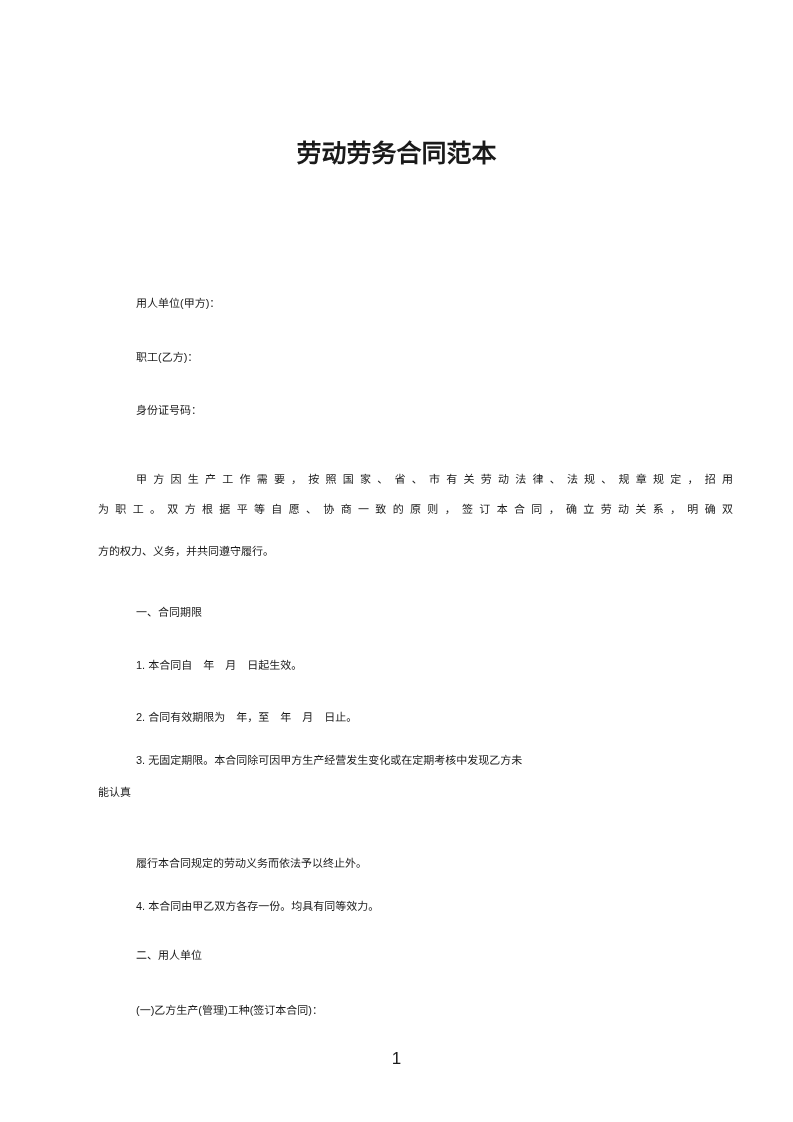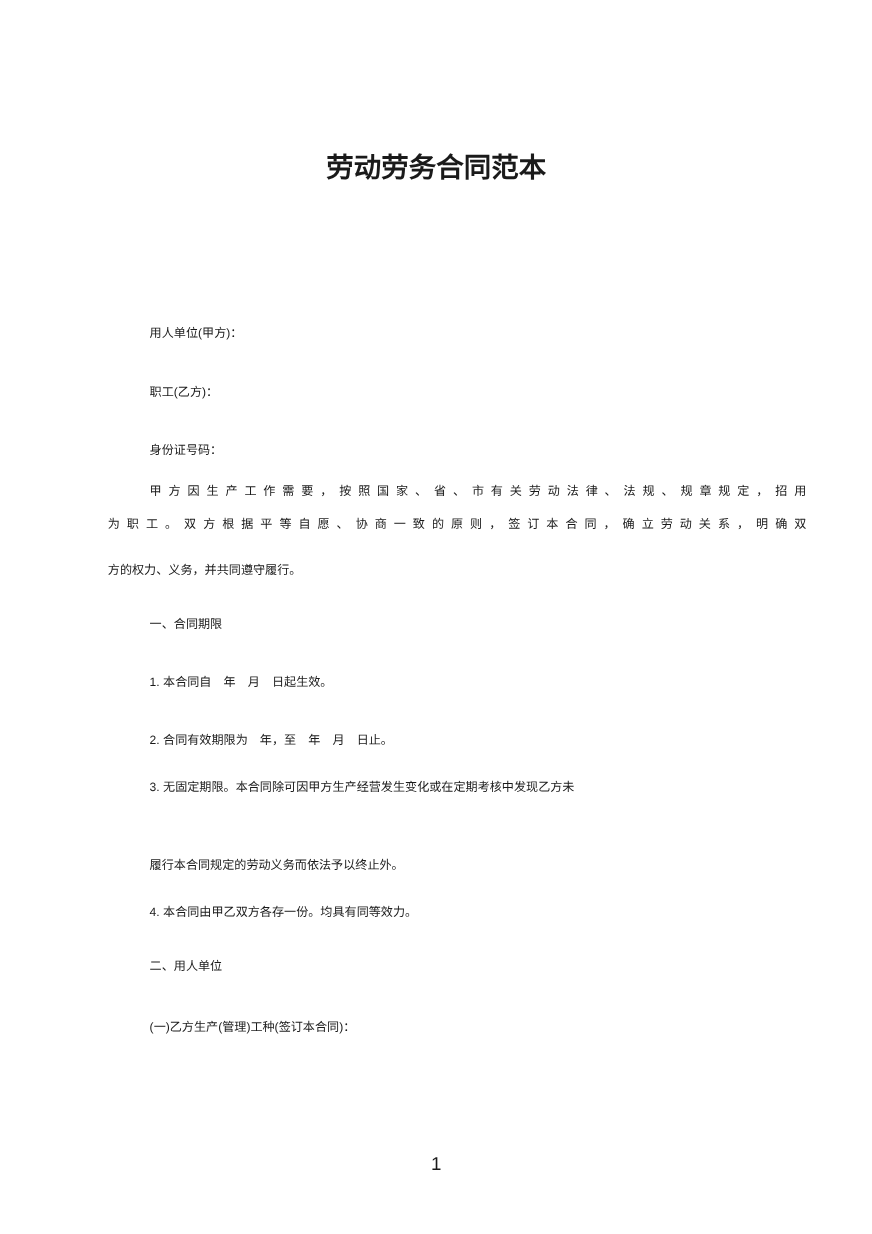--- a/index.html
+++ b/index.html
@@ -56,28 +56,29 @@
 
 <div class="page">
 
   <h1 class="title">劳动劳务合同范本</h1>
 
   <div class="content">
     <div class="line indent" style="margin-top:119px">用人单位(甲方)：</div>
     <div class="line indent" style="margin-top:24px">职工(乙方)：</div>
     <div class="line indent" style="margin-top:23px">身份证号码：</div>
 
-    <div class="line indent stretch" style="margin-top:7px">甲方因生产工作需要，按照国家、省、市有关劳动法律、法规、规章规定，招用</div>
+    <div class="line indent stretch" style="margin-top:39px">甲方因生产工作需要，按照国家、省、市有关劳动法律、法规、规章规定，招用</div>
     <div class="line stretch" style="margin-top:0">为职工。双方根据平等自愿、协商一致的原则，签订本合同，确立劳动关系，明确双</div>
     <div class="line" style="margin-top:12px">方的权力、义务，并共同遵守履行。</div>
 
-    <div class="line indent" style="margin-top:19px">一、合同期限</div>
+    <div class="line indent" style="margin-top:31px">一、合同期限</div>
     <div class="line indent" style="margin-top:23px">1. 本合同自　年　月　日起生效。</div>
     <div class="line indent" style="margin-top:22px">2. 合同有效期限为　年，至　年　月　日止。</div>
     <div class="line indent" style="margin-top:13px">3. 无固定期限。本合同除可因甲方生产经营发生变化或在定期考核中发现乙方未</div>
+    <div class="line" style="margin-top:2px">能认真</div>
     <div class="line indent" style="margin-top:41px">履行本合同规定的劳动义务而依法予以终止外。</div>
     <div class="line indent" style="margin-top:13px">4. 本合同由甲乙双方各存一份。均具有同等效力。</div>
 
     <div class="line indent" style="margin-top:19px">二、用人单位</div>
     <div class="line indent" style="margin-top:25px">(一)乙方生产(管理)工种(签订本合同)：</div>
   </div>
 
   <div class="page-number">1</div>
 
 </div>

